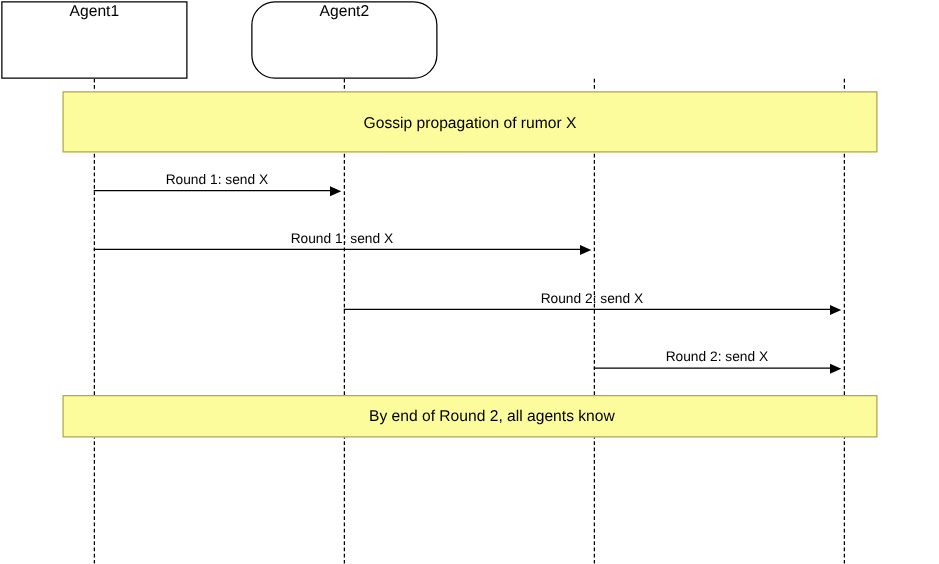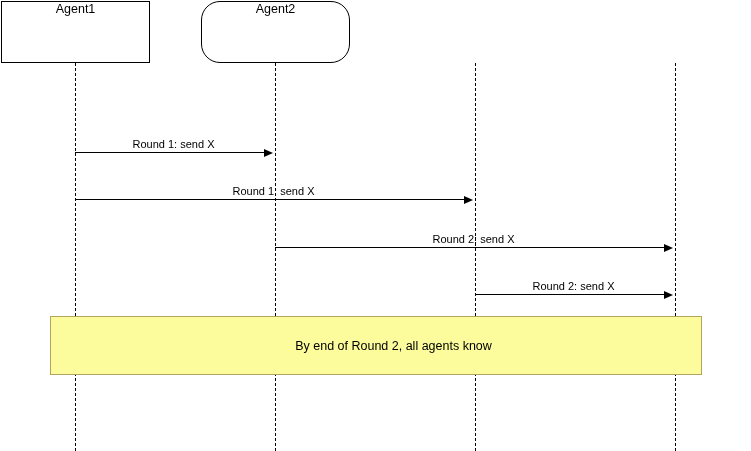--- a/index.html
+++ b/index.html
@@ -57,21 +57,21 @@
     box-sizing: border-box;
     border: 1px solid var(--note-border, #b2a65e);
     background: var(--note-fill, #fcfc9d);
     display: flex;
     align-items: center;
     justify-content: center;
     font-size: 12.5px;
     z-index: 3;
   }
   .note1 { top: 73px; height: 49px; }
-  .note2 { top: 316px; height: 59px; padding-left: 35px; }
+  .note2 { top: 316px; height: 34px; padding-left: 35px; }
 
   
   .message {
     position: absolute;
     height: 0;
     z-index: 4;
   }
   .m1 { left: 75px;  top: 152px; width: 197px; }
   .m2 { left: 75px;  top: 199px; width: 397px; }
   .m3 { left: 275px; top: 247px; width: 397px; }
@@ -114,20 +114,23 @@
   </div>
   <div class="participant p2">
     <span>Agent2</span>
   </div>
 
   <div class="lifeline ll1"></div>
   <div class="lifeline ll2"></div>
   <div class="lifeline ll3"></div>
   <div class="lifeline ll4"></div>
 
+  <div class="note note1">
+    <span>Gossip propagation of rumor X</span>
+  </div>
 
   <div class="message m1">
     <span class="msg-label">Round 1: send X</span>
     <span class="line"></span>
     <span class="arrowhead"></span>
   </div>
   <div class="message m2">
     <span class="msg-label">Round 1: send X</span>
     <span class="line"></span>
     <span class="arrowhead"></span>

